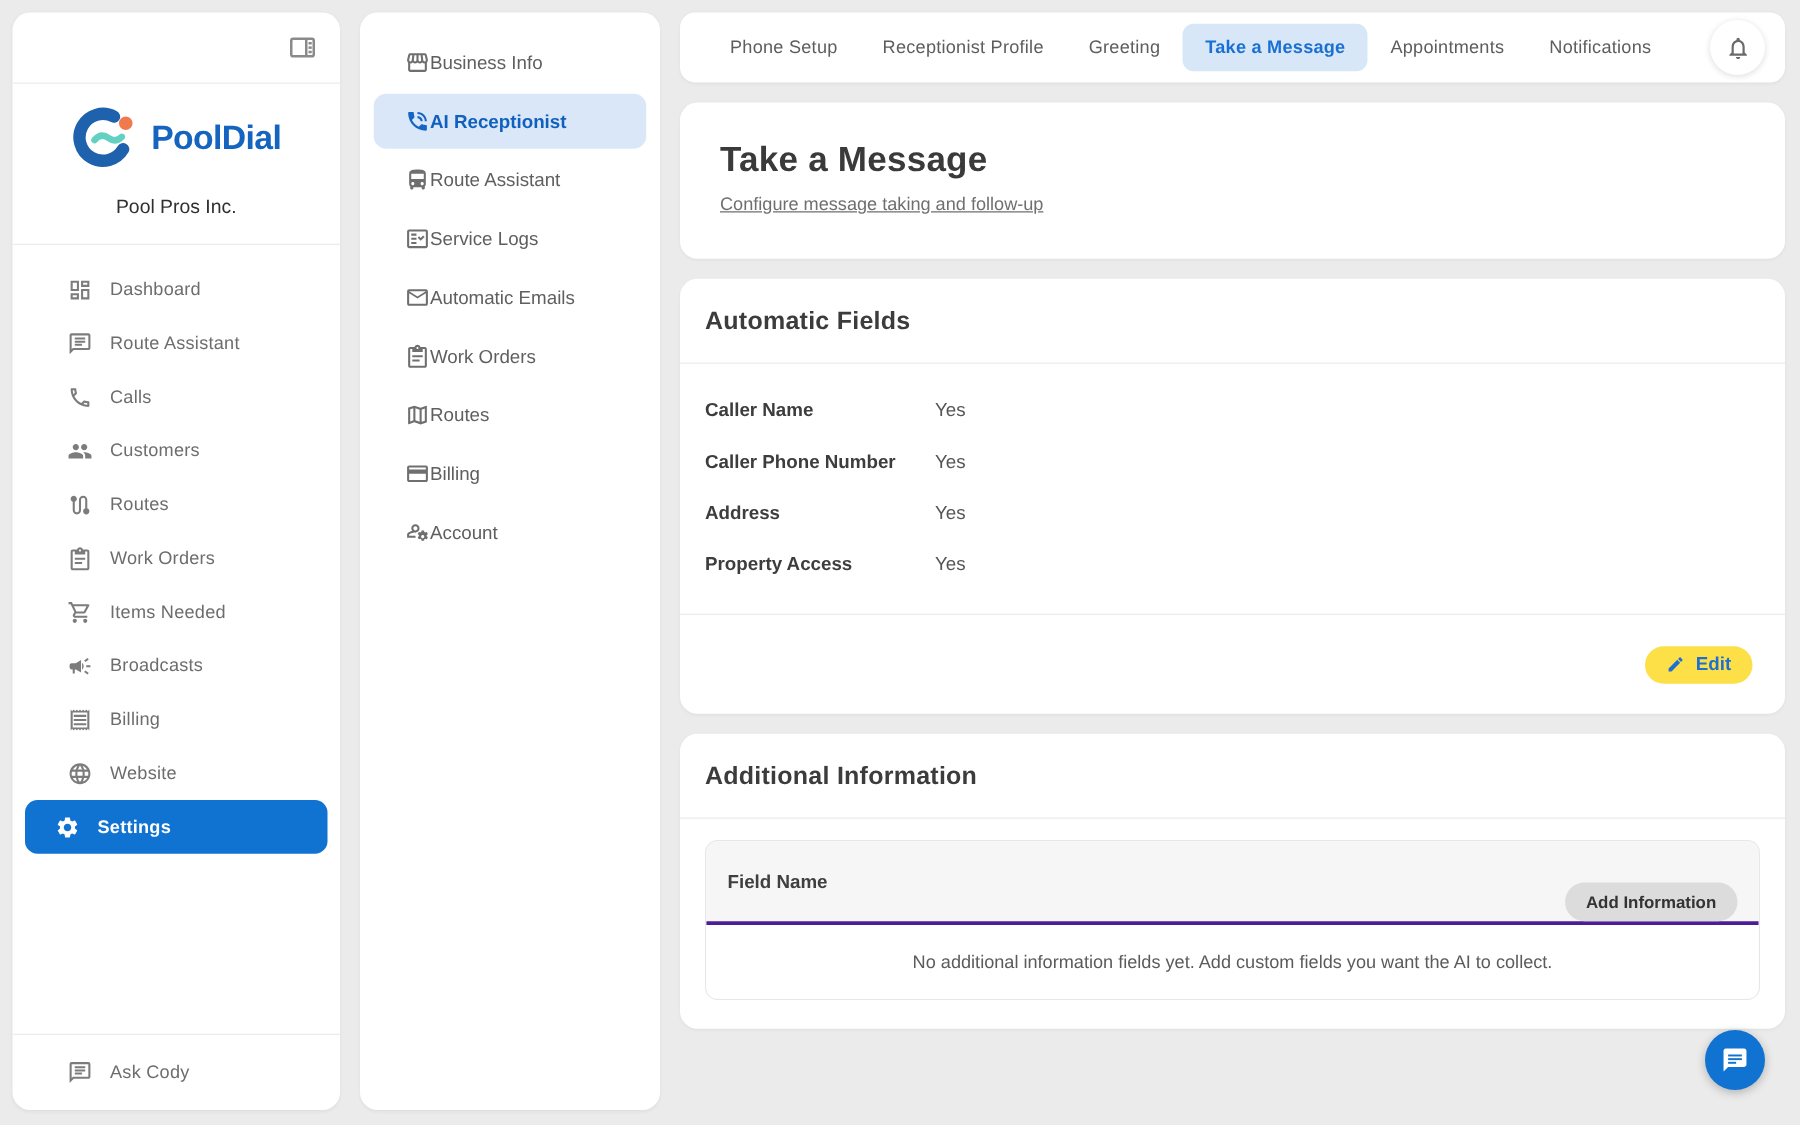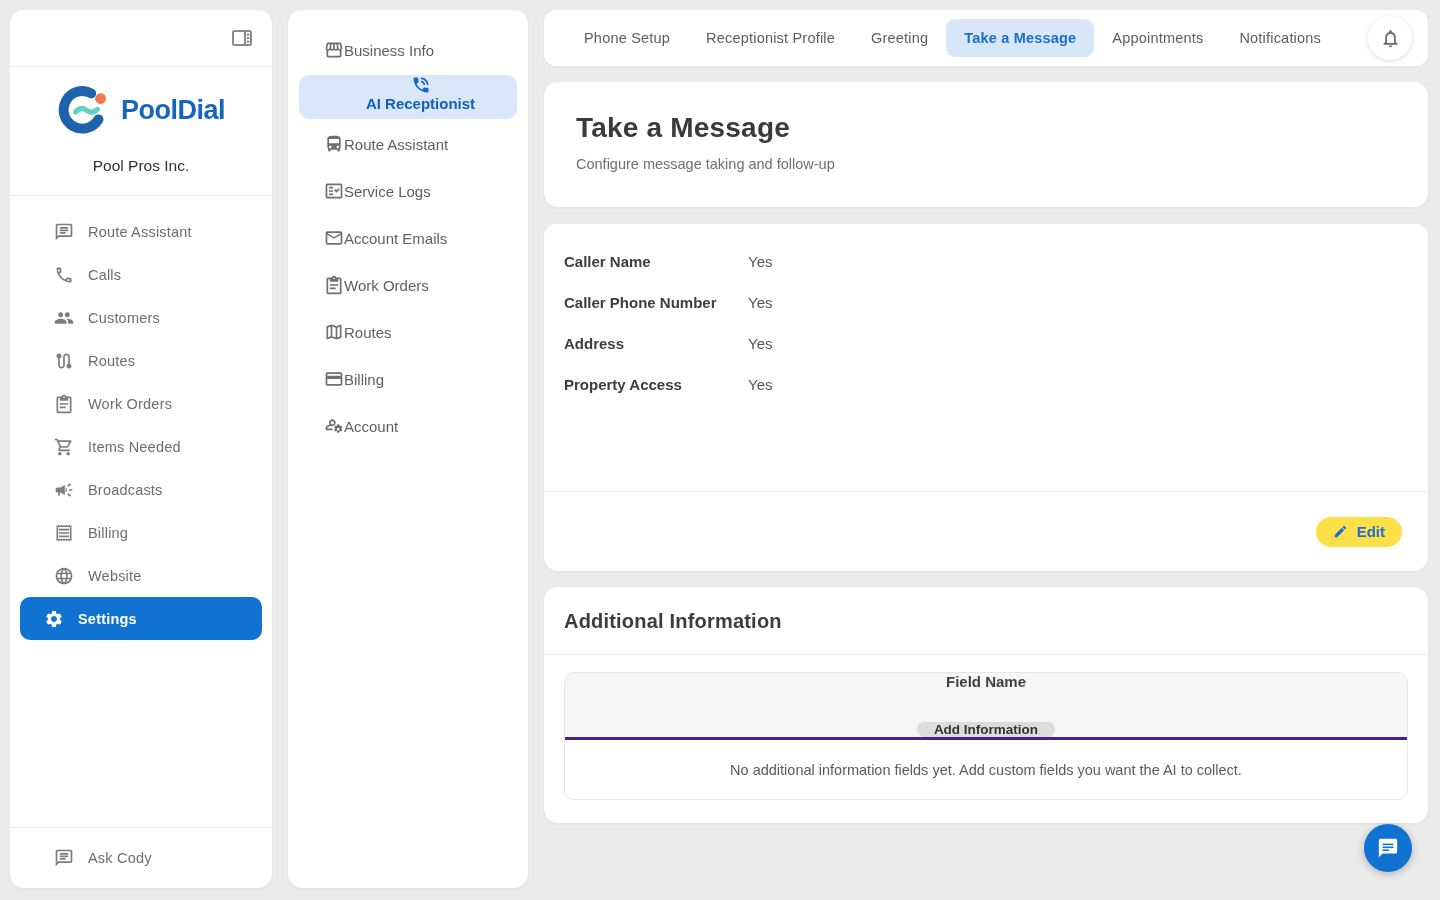--- a/index.html
+++ b/index.html
@@ -44,21 +44,21 @@
 
   
   .subnav { width: 240px; flex: none; height: 878px; padding: 18px 11px; }
   .sub-item {
     display: flex; align-items: center; 
     height: 44px; margin-bottom: 3px; padding-left: 25px;
     border-radius: 10px; color: #5f5f5f; font-size: 15px;
     text-decoration: none; cursor: pointer;
   }
   .sub-item .ic { width: 20px; height: 20px; color: #6f6f6f; flex: none; }
-  .sub-item.active { background: #d9e7f8; color: #1160bd; font-weight: 700; flex-direction: column; }
+  .sub-item.active { background: #d9e7f8; color: #1160bd; font-weight: 700; }
   .sub-item.active .ic { color: #1466c2; }
 
   
   .main { flex: 1; min-width: 0; display: flex; flex-direction: column; gap: 16px; }
 
   .tabbar {
     height: 56px; border-radius: 12px; display: flex; align-items: center;
     padding-left: 22px; position: relative; flex: none;
   }
   .tab {
@@ -71,21 +71,21 @@
     position: absolute; right: 16px; top: 50%; transform: translateY(-50%);
     width: 44px; height: 44px; border-radius: 50%;
     background: #fff; border: none; cursor: pointer;
     box-shadow: 0 1px 5px rgba(0,0,0,0.14);
     display: flex; align-items: center; justify-content: center; color: #6a6a6a;
   }
   .bell-btn .ic { width: 21px; height: 21px; }
 
   .header-card { height: 125px; padding: 30px 32px; flex: none; }
   .page-title { font-size: 28px; font-weight: 700; color: #3a3a3a; letter-spacing: 0.2px; }
-  .page-subtitle { margin-top: 12px; font-size: 14.5px; color: #6f6f6f; }
+  .page-subtitle { margin-top: 12px; font-size: 14.5px; color: #6f6f6f; text-decoration: underline; }
 
   .section-card { flex: none; }
   .sec-title { font-size: 20px; font-weight: 700; color: #3c3c3c; padding: 23px 20px 21px; letter-spacing: 0.2px; }
 
   .auto-card { height: 348px; display: flex; flex-direction: column; }
   .rows { padding: 17px 20px 0; flex: 1; }
   .field-row { height: 41px; display: flex; align-items: center; }
   .field-label { width: 184px; font-size: 15px; font-weight: 700; color: #3d3d3d; flex: none; }
   .field-value { font-size: 15px; color: #555; }
   .actions-row { height: 79px; display: flex; align-items: center; justify-content: flex-end; padding-right: 26px; }
@@ -95,21 +95,21 @@
     background: #fde047; border: none; cursor: pointer;
     font-family: inherit; font-size: 15px; font-weight: 600; color: #1e6fd4;
   }
   .edit-btn .ic { width: 15px; height: 15px; color: #1e6fd4; }
 
   .addl-card { height: 236px; padding-bottom: 24px; }
   .inner-pad { padding: 17px 20px 0; }
   .table-box { border: 1px solid #e7e7e7; border-radius: 10px; overflow: hidden; }
   .table-head {
     height: 64px; background: #f6f6f6; display: flex; align-items: center;
-    justify-content: space-between; padding: 0 17px; flex-direction: column;
+    justify-content: space-between; padding: 0 17px;
   }
   .col-header { font-size: 15px; font-weight: 700; color: #3f3f3f; }
   .add-btn {
     height: 31px; padding: 0 17px; border-radius: 16px;
     background: #dcdcdc; border: none; cursor: pointer;
     font-family: inherit; font-size: 13.5px; font-weight: 600; color: #333; margin-top: 32px;
   }
   .table-empty {
     height: 62px; background: #fff; border-top: 3px solid #4c1d95;
     display: flex; align-items: center; justify-content: center;
@@ -234,20 +234,26 @@
         </svg>
         <span class="logo-text">PoolDial</span>
       </div>
       <div class="company">Pool Pros Inc.</div>
     </div>
     <div class="divider"></div>
 
     <nav class="sb-nav">
       <a class="nav-item">
         <svg class="ic" width="20" height="20">
+            <use href="#i-dashboard"></use>
+          </svg>
+        <span>Dashboard</span>
+      </a>
+      <a class="nav-item">
+        <svg class="ic" width="20" height="20">
             <use href="#i-chat"></use>
           </svg>
         <span>Route Assistant</span>
       </a>
       <a class="nav-item">
         <svg class="ic" width="20" height="20">
             <use href="#i-phone"></use>
           </svg>
         <span>Calls</span>
       </a>
@@ -334,21 +340,21 @@
     <a class="sub-item">
       <svg class="ic" width="20" height="20">
           <use href="#i-listcheck"></use>
         </svg>
       <span>Service Logs</span>
     </a>
     <a class="sub-item">
       <svg class="ic" width="20" height="20">
           <use href="#i-mail"></use>
         </svg>
-      <span>Account Emails</span>
+      <span>Automatic Emails</span>
     </a>
     <a class="sub-item">
       <svg class="ic" width="20" height="20">
           <use href="#i-clipboard"></use>
         </svg>
       <span>Work Orders</span>
     </a>
     <a class="sub-item">
       <svg class="ic" width="20" height="20">
           <use href="#i-map"></use>
@@ -384,20 +390,21 @@
           </svg>
       </button>
     </div>
 
     <section class="card header-card">
       <h1 class="page-title">Take a Message</h1>
       <p class="page-subtitle">Configure message taking and follow-up</p>
     </section>
 
     <section class="card section-card auto-card">
+      <h2 class="sec-title">Automatic Fields</h2>
       <div class="divider"></div>
       <div class="rows">
         <div class="field-row">
           <span class="field-label">Caller Name</span>
           <span class="field-value">Yes</span>
         </div>
         <div class="field-row">
           <span class="field-label">Caller Phone Number</span>
           <span class="field-value">Yes</span>
         </div>

